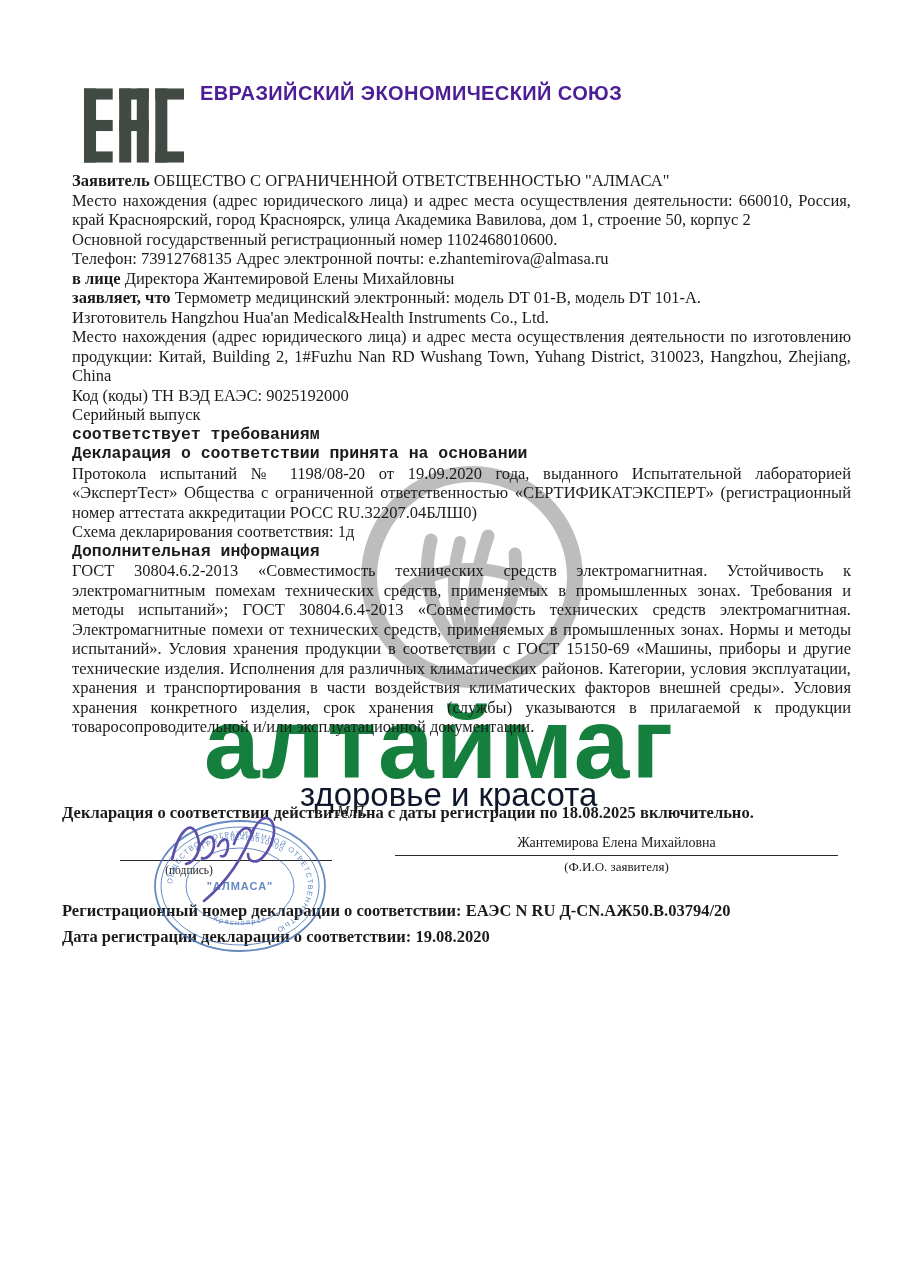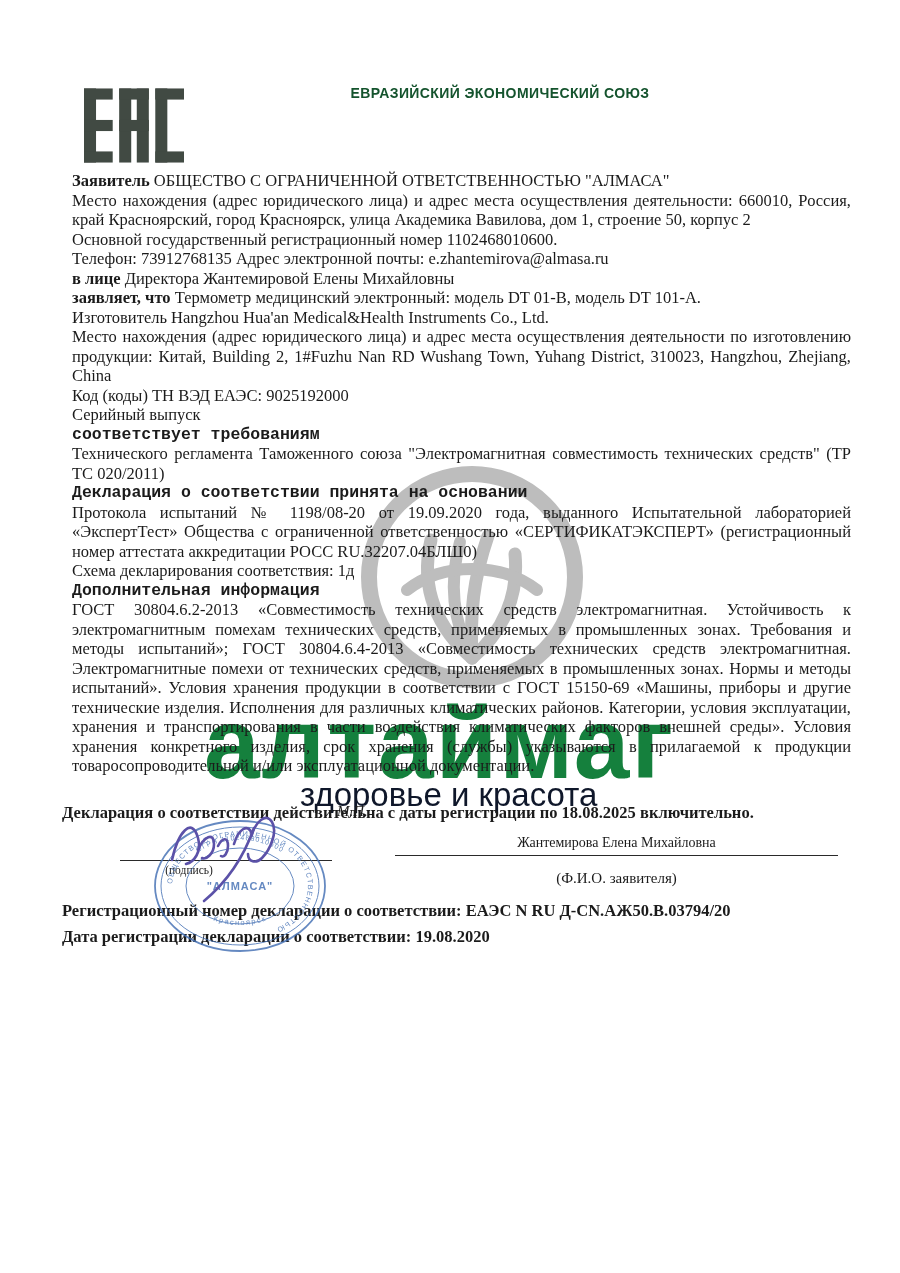--- a/index.html
+++ b/index.html
@@ -18,42 +18,42 @@
   .wm-tagline{
     position:absolute;left:300px;top:776px;z-index:0;
     font-family:"Liberation Sans","DejaVu Sans",sans-serif;
     font-size:33px;color:#0f172a;white-space:nowrap;
   }
   .wm-logo{position:absolute;left:357px;top:462px;z-index:0;}
   
   .eac-logo{position:absolute;left:84px;top:86px;z-index:1;}
   .title-block{
     position:absolute;left:200px;top:82px;width:600px;z-index:1;
-    text-align:center;font-family:"Liberation Sans","DejaVu Sans",sans-serif;
-    font-weight:bold;font-size:14px;line-height:22px;letter-spacing:.4px;color:#14532d;
+    font-family:"Liberation Sans","DejaVu Sans",sans-serif;
+    font-weight:bold;font-size:20px;line-height:22px;letter-spacing:.4px;color:#4c1d95;
   }
   
   .doc-body{
     position:absolute;left:72px;top:171px;width:779px;z-index:1;
     font-size:16.5px;line-height:19.5px;text-align:justify;
   }
   .doc-body p{margin:0;}
   .doc-body .bold{font-weight:bold;font-family:Liberation Mono, monospace;}
   .validity{
     position:absolute;left:62px;top:803px;width:779px;z-index:1;
     font-weight:bold;font-size:16.5px;line-height:20px;
   }
   
   .sig-left-line{position:absolute;left:120px;top:860px;width:212px;border-top:1.6px solid #2a2a2a;z-index:1;}
   .sig-left-label{position:absolute;left:130px;top:864px;width:118px;text-align:center;font-size:11.5px;z-index:1;}
   .mp{position:absolute;left:337px;top:803px;font-size:15px;z-index:1;font-style:italic;}
   .sig-right{position:absolute;left:395px;top:835px;width:443px;text-align:center;z-index:1;}
   .fio-name{font-size:14px;text-align:center;}
   .fio-line{border-top:1.6px solid #2a2a2a;margin-top:4px;}
-  .fio-label{font-size:15px;margin-top:14px;}
+  .fio-label{font-size:13px;margin-top:3px;}
   
   .reg-number{position:absolute;left:62px;top:901px;font-weight:bold;font-size:16.5px;z-index:1;white-space:nowrap;}
   .reg-date{position:absolute;left:62px;top:927px;font-weight:bold;font-size:16.5px;z-index:1;white-space:nowrap;}
   
   .stamp{position:absolute;left:148px;top:812px;z-index:2;opacity:.82;}
   .signature-ink{position:absolute;left:158px;top:798px;z-index:3;}
 </style>
 </head>
 <body>
 
@@ -96,21 +96,20 @@
     <p>Место нахождения (адрес юридического лица) и адрес места осуществления деятельности: 660010, Россия, край Красноярский, город Красноярск, улица Академика Вавилова, дом 1, строение 50, корпус 2</p>
     <p>Основной государственный регистрационный номер 1102468010600.</p>
     <p>Телефон: 73912768135 Адрес электронной почты: e.zhantemirova@almasa.ru</p>
     <p><b>в лице</b><span> Директора Жантемировой Елены Михайловны</span></p>
     <p><b>заявляет, что</b><span> Термометр медицинский электронный: модель DT 01-B, модель DT 101-A.</span></p>
     <p>Изготовитель Hangzhou Hua'an Medical&amp;Health Instruments Co., Ltd.</p>
     <p>Место нахождения (адрес юридического лица) и адрес места осуществления деятельности по изготовлению продукции: Китай, Building 2, 1#Fuzhu Nan RD Wushang Town, Yuhang District, 310023, Hangzhou, Zhejiang, China</p>
     <p>Код (коды) ТН ВЭД ЕАЭС: 9025192000</p>
     <p>Серийный выпуск</p>
     <p class="bold">соответствует требованиям</p>
-    <p>Технического регламента Таможенного союза "Электромагнитная совместимость технических средств" (ТР ТС 020/2011)</p>
     <p class="bold">Декларация о соответствии принята на основании</p>
     <p>Протокола испытаний № 1198/08-20 от 19.09.2020 года, выданного Испытательной лабораторией «ЭкспертТест» Общества с ограниченной ответственностью «СЕРТИФИКАТЭКСПЕРТ» (регистрационный номер аттестата аккредитации РОСС RU.32207.04БЛШ0)</p>
     <p>Схема декларирования соответствия: 1д</p>
     <p class="bold">Дополнительная информация</p>
     <p>ГОСТ 30804.6.2-2013 «Совместимость технических средств электромагнитная. Устойчивость к электромагнитным помехам технических средств, применяемых в промышленных зонах. Требования и методы испытаний»; ГОСТ 30804.6.4-2013 «Совместимость технических средств электромагнитная. Электромагнитные помехи от технических средств, применяемых в промышленных зонах. Нормы и методы испытаний». Условия хранения продукции в соответствии с ГОСТ 15150-69 «Машины, приборы и другие технические изделия. Исполнения для различных климатических районов. Категории, условия эксплуатации, хранения и транспортирования в части воздействия климатических факторов внешней среды». Условия хранения конкретного изделия, срок хранения (службы) указываются в прилагаемой к продукции товаросопроводительной и/или эксплуатационной документации.</p>
   </div>
 
   <div class="validity">Декларация о соответствии действительна с даты регистрации по 18.08.2025 включительно.</div>
 
   <div class="sig-left-line"></div>

